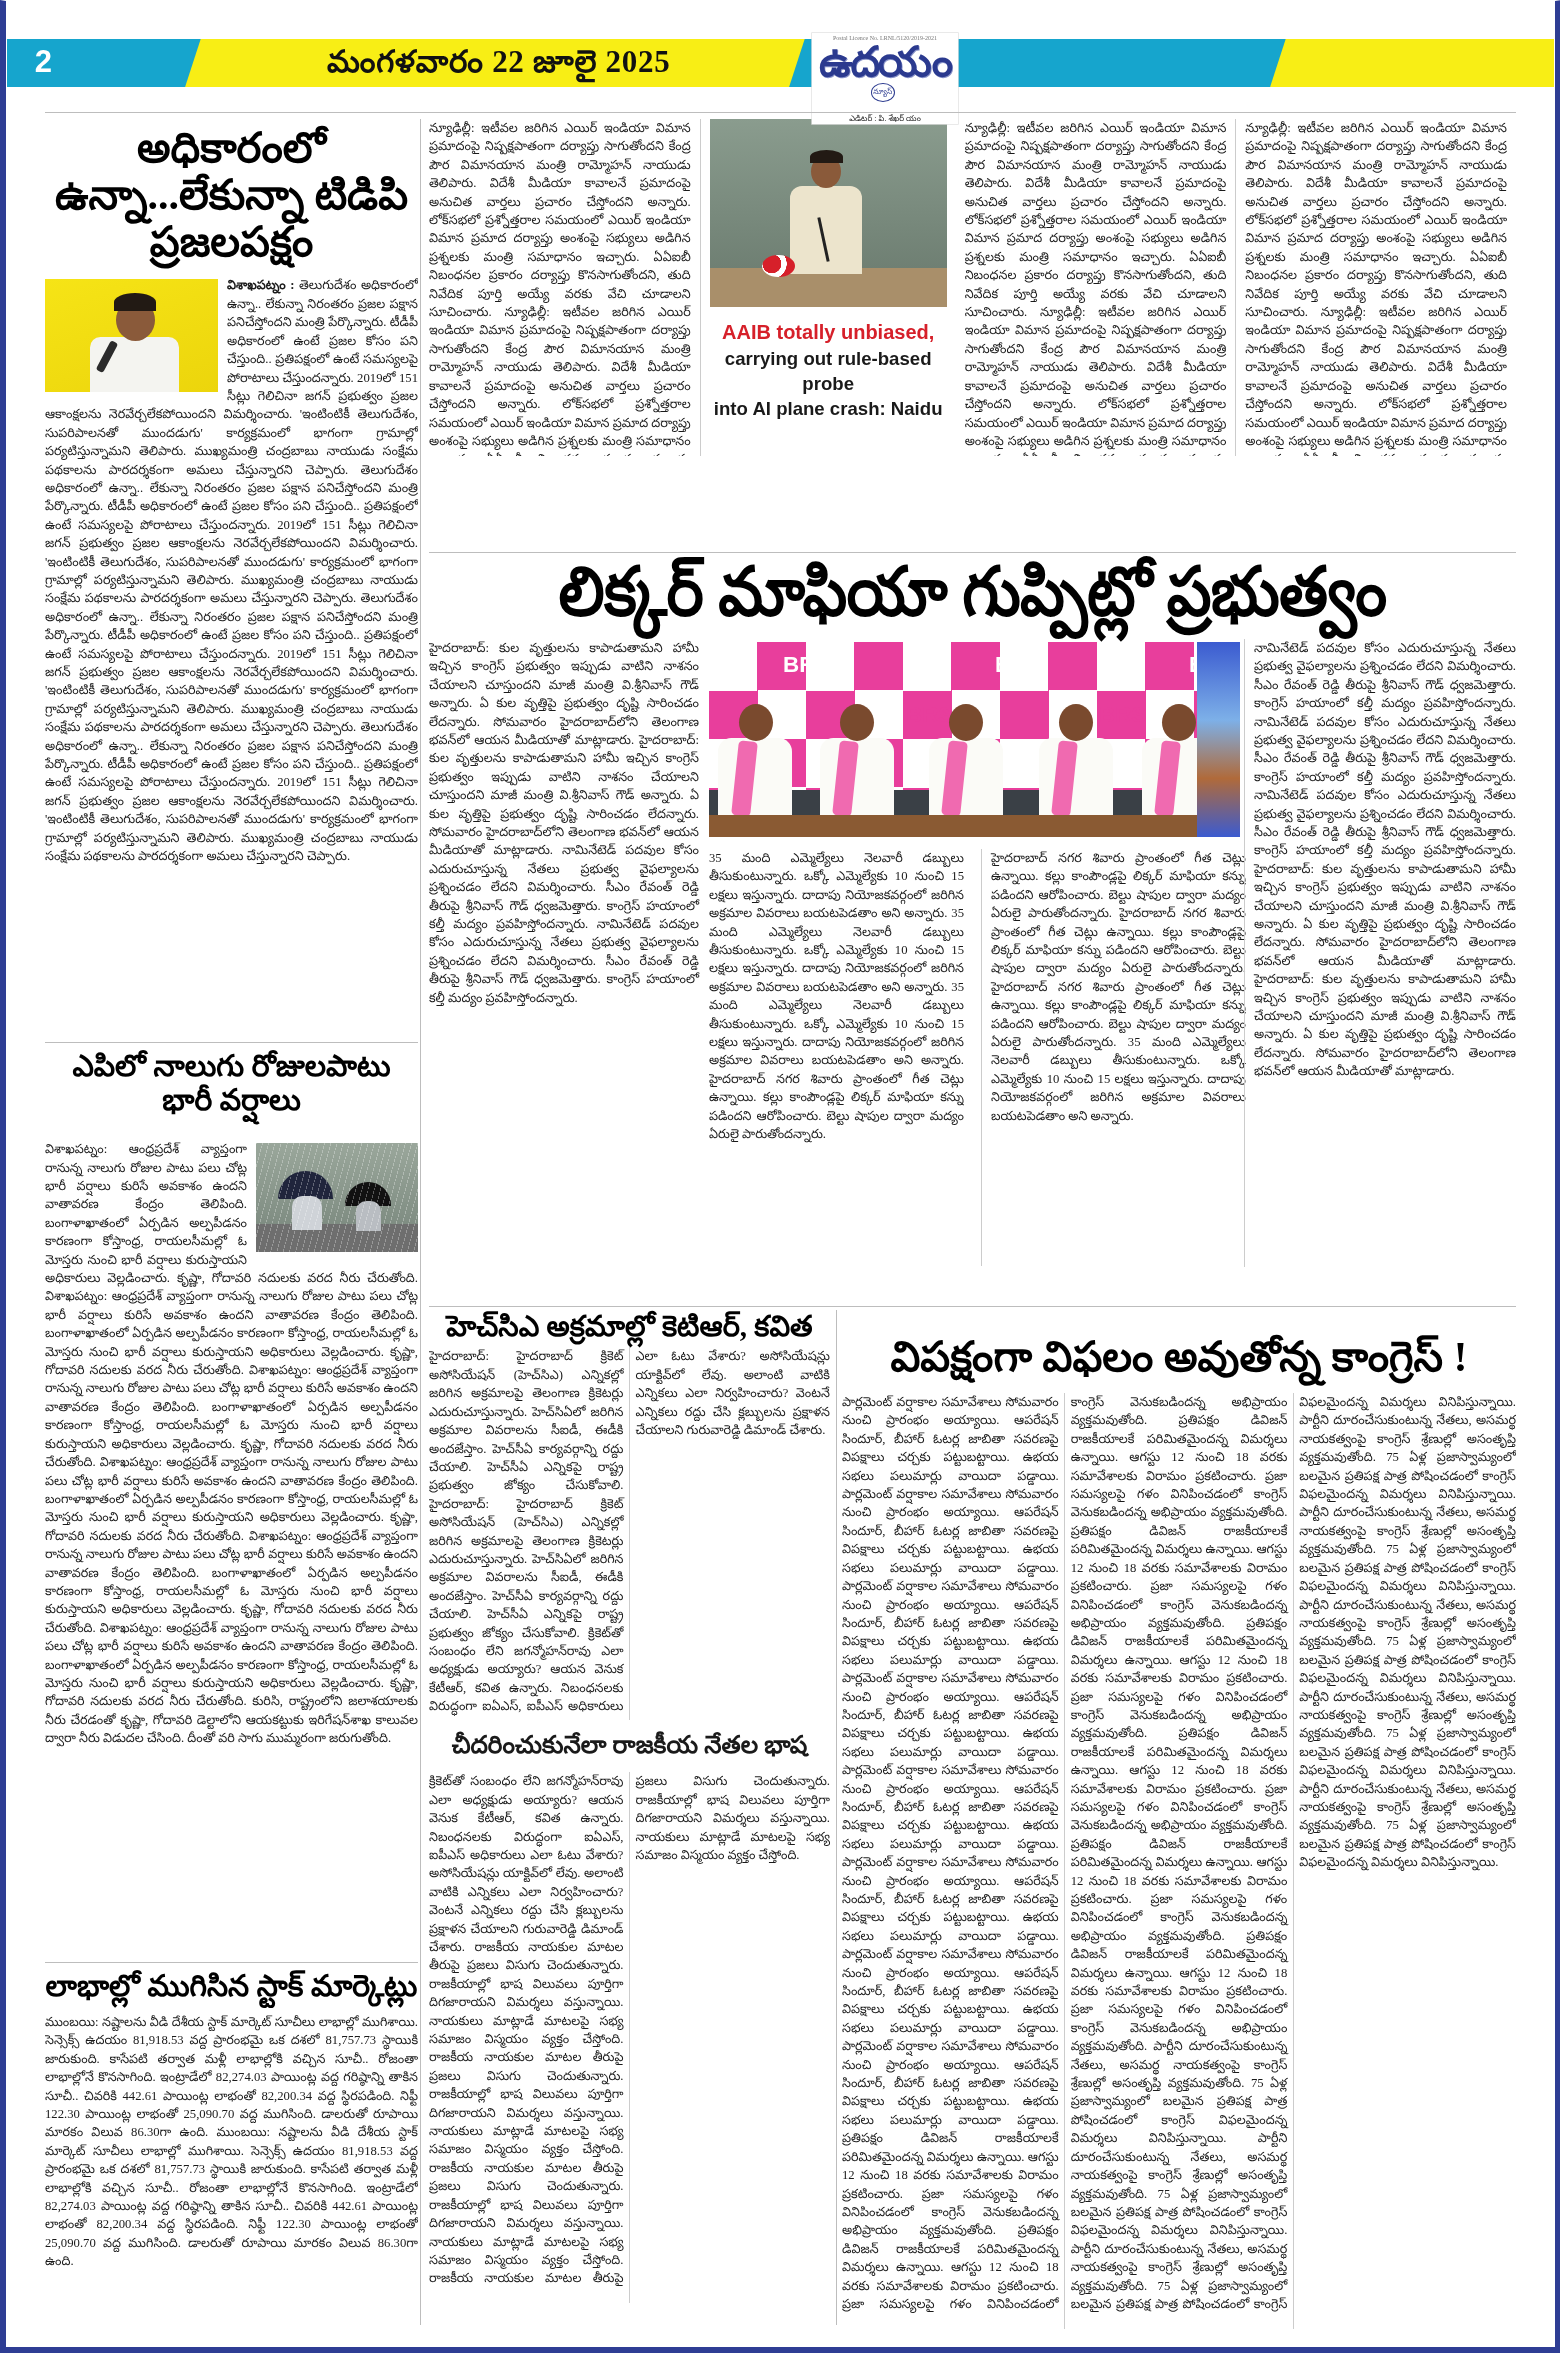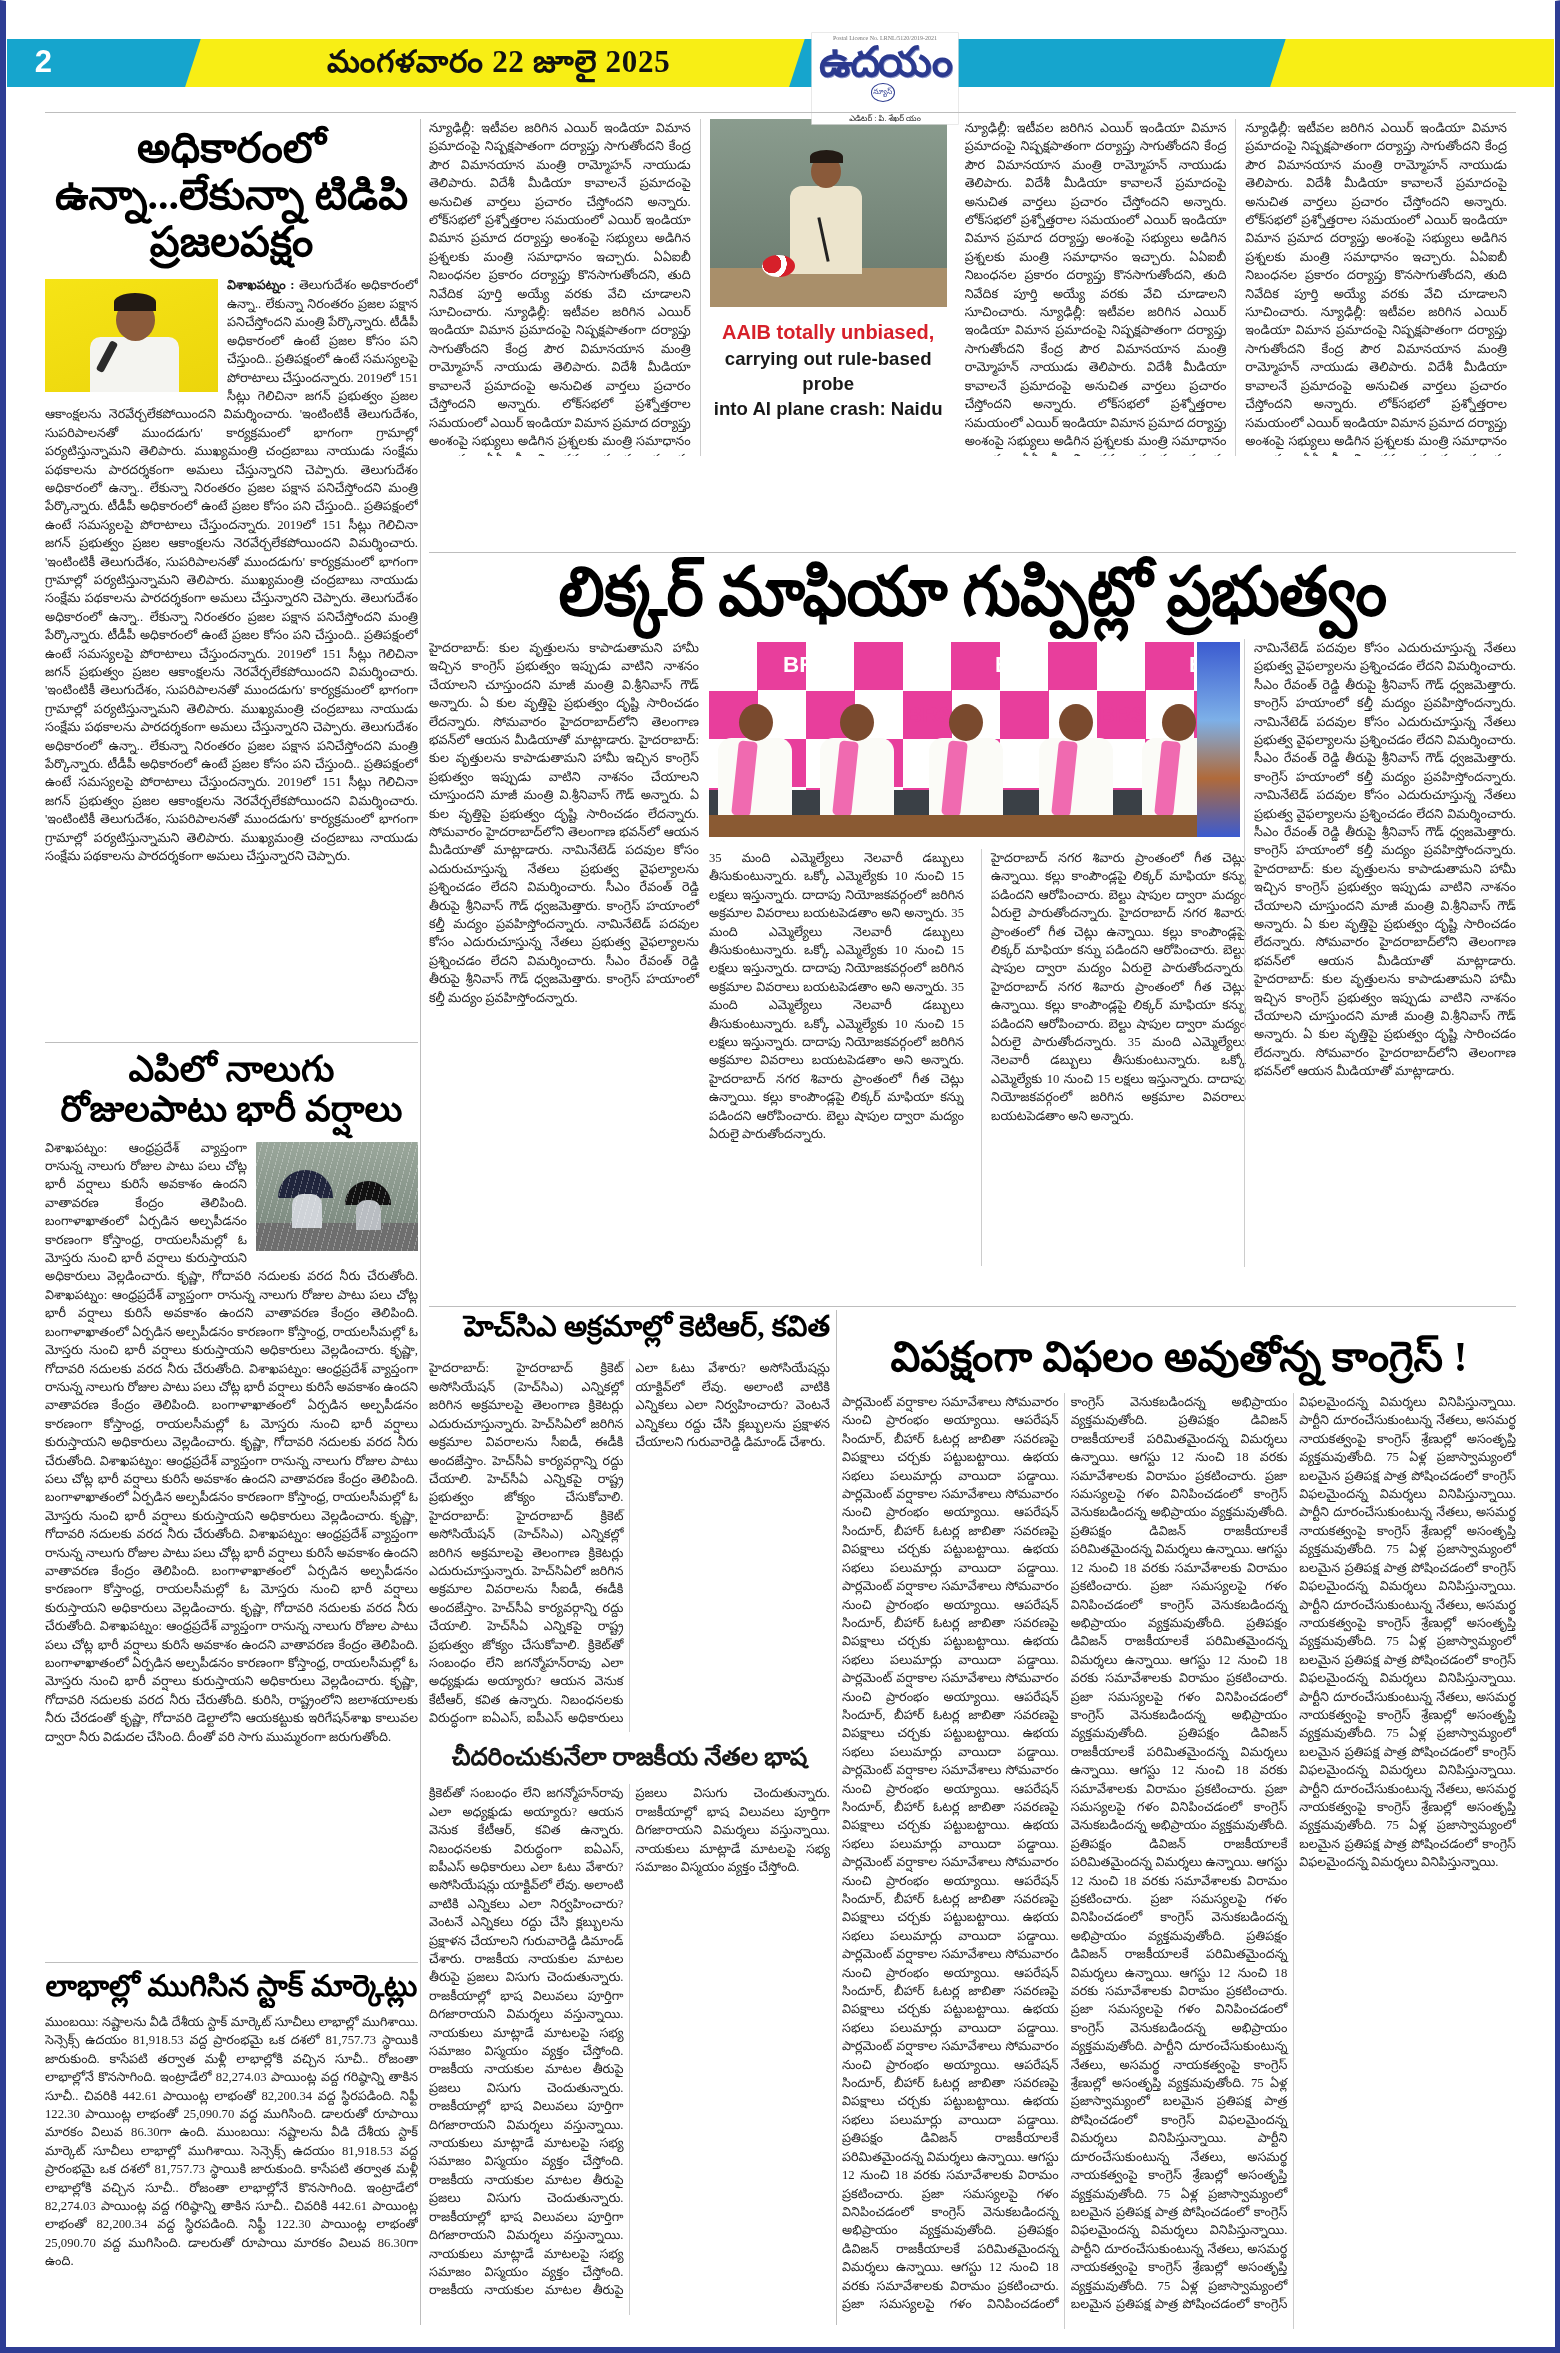--- a/index.html
+++ b/index.html
@@ -34,21 +34,21 @@
   
   .tdp{left:45px;top:125px;width:373px;height:911px;}
   .tdp .headline{font-size:42px;margin-bottom:10.4px;}
   .photo-tdp{float:left;width:173px;height:113px;margin:3px 9px 3px 0;position:relative;
              background:linear-gradient(160deg,#f6e416,#ecd50c);overflow:hidden;}
   .p-head{position:absolute;border-radius:50%;background:#8a5a3a;}
   .p-hair{position:absolute;border-radius:50% 50% 0 0;background:#221a14;}
   .p-shirt{position:absolute;border-radius:10.4px 10.4px 0 0;background:#f4f4f0;}
   .p-mic{position:absolute;width:7.5px;height:33px;background:#2b2b2b;transform:rotate(28deg);border-radius:3px;}
   .rain{left:45px;top:1049px;width:373px;height:906px;}
-  .rain .headline{font-size:36px;margin-bottom:9px;}
+  .rain .headline{font-size:30px;margin-bottom:24px;}
   .photo-rain{float:right;width:162px;height:109px;margin:3px 0 3px 9px;position:relative;
               background:linear-gradient(#9aa79b,#76847a);overflow:hidden;}
   .photo-rain .road{position:absolute;bottom:0;left:0;right:0;height:28px;background:#6e6e6e;}
   .umb{position:absolute;border-radius:75px 75px 0 0;}
   .rain-streaks{position:absolute;inset:0;background:repeating-linear-gradient(105deg,
         rgba(255,255,255,.30) 0 0.7px,transparent 0.7px 6px);}
   .stocks{left:45px;top:1969px;width:373px;height:356px;}
   .stocks .headline{font-size:30px;margin-bottom:10.4px;}
   
   .aaib{left:429px;top:119px;width:1087px;height:431px;}
@@ -92,21 +92,21 @@
   .brs-person .h{position:absolute;top:0;left:25px;width:34px;height:37px;border-radius:50%;background:#7a4a2e;}
   .brs-person .s{position:absolute;bottom:0;left:21px;width:19.4px;height:75px;background:#f06ab0;
         transform:rotate(6deg);border-radius:4.5px;}
   .brs-collage{position:absolute;right:0;top:0;bottom:0;width:43px;
         background:linear-gradient(#3b5bd0,#7db0e8 40%,#b06a3a 70%,#3b5bd0);}
   .liq-colM{position:absolute;top:210px;width:255px;height:417px;overflow:hidden;}
   .liq-m1{left:280px;}
   .liq-m2{left:552px;border-left:0.7px solid #ccc;padding-left:9px;}
   
   .hca{left:429px;top:1310px;width:401px;height:1015px;}
-  .hca .headline{font-size:29px;margin-bottom:17px;text-align:right;}
+  .hca .headline{font-size:29px;margin-bottom:5px;}
   .hca-cols{column-count:2;column-gap:12px;column-rule:0.7px solid #ccc;column-fill:auto;overflow:hidden;}
   .hca-c1{height:373px;}
   .hca-sub{font-size:24.6px;font-weight:bold;text-align:center;margin:10.4px 0 7.5px 0;}
   .hca-c2{height:531px;}
   .congress{left:842px;top:1310px;width:674px;height:1015px;margin-top:24px;}
   .congress .headline{font-size:42px;margin-bottom:12px;}
   .cong-cols{column-count:3;column-gap:12px;column-rule:0.7px solid #ccc;column-fill:auto;
         height:936px;overflow:hidden;}
 </style>
 </head>

